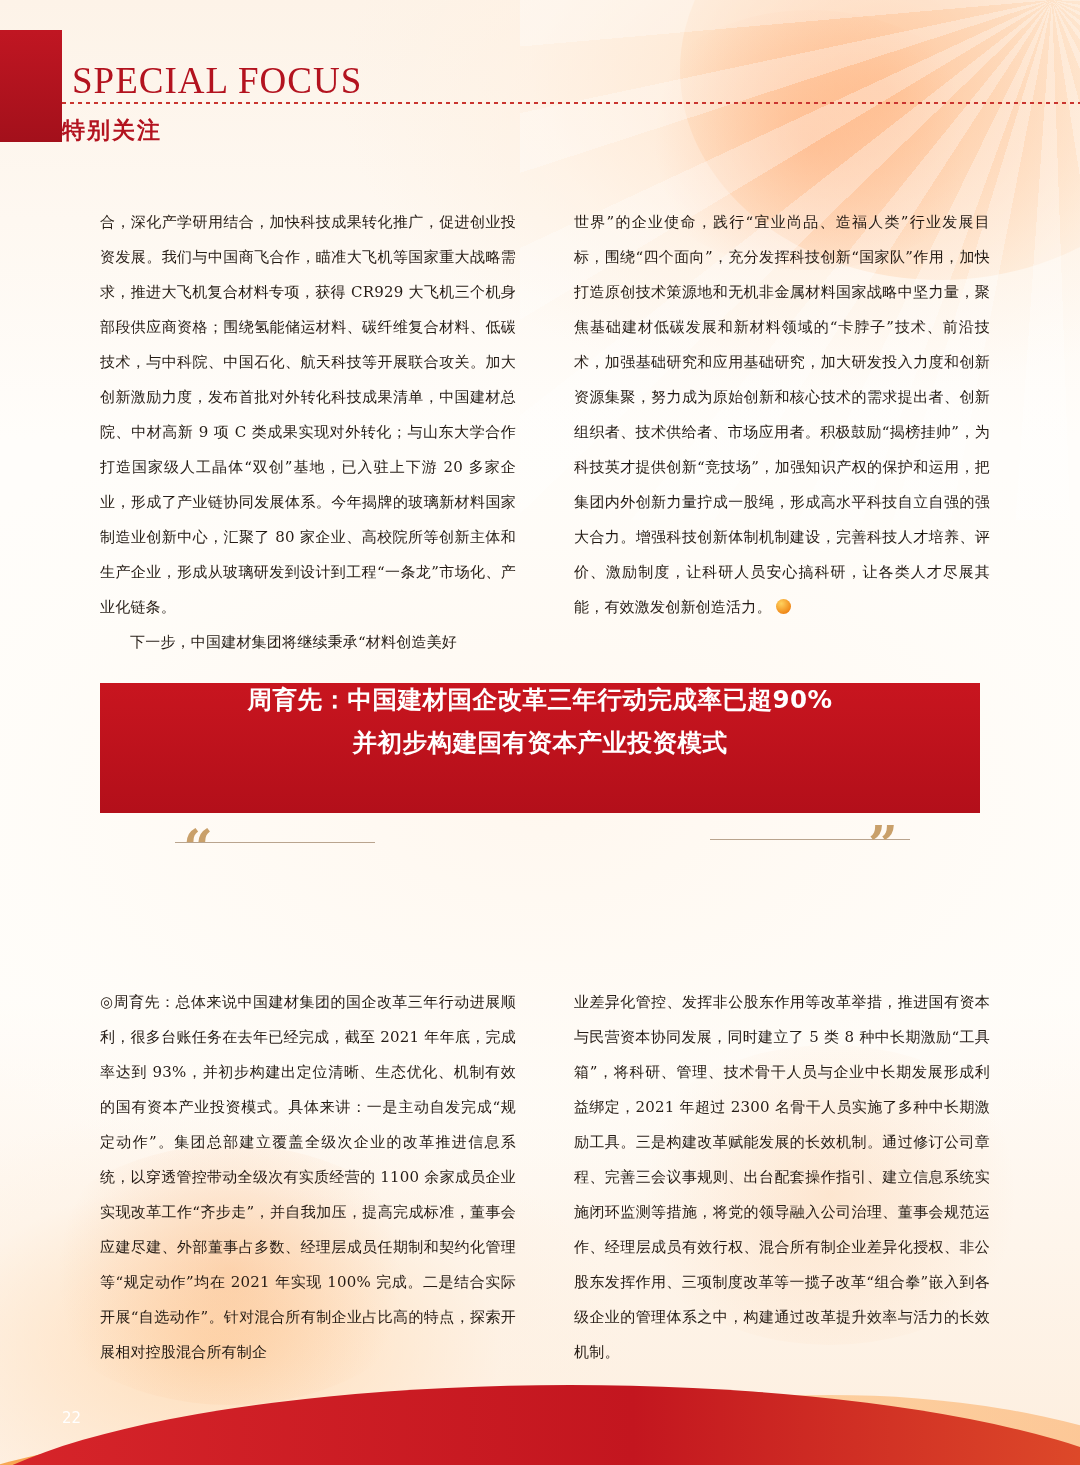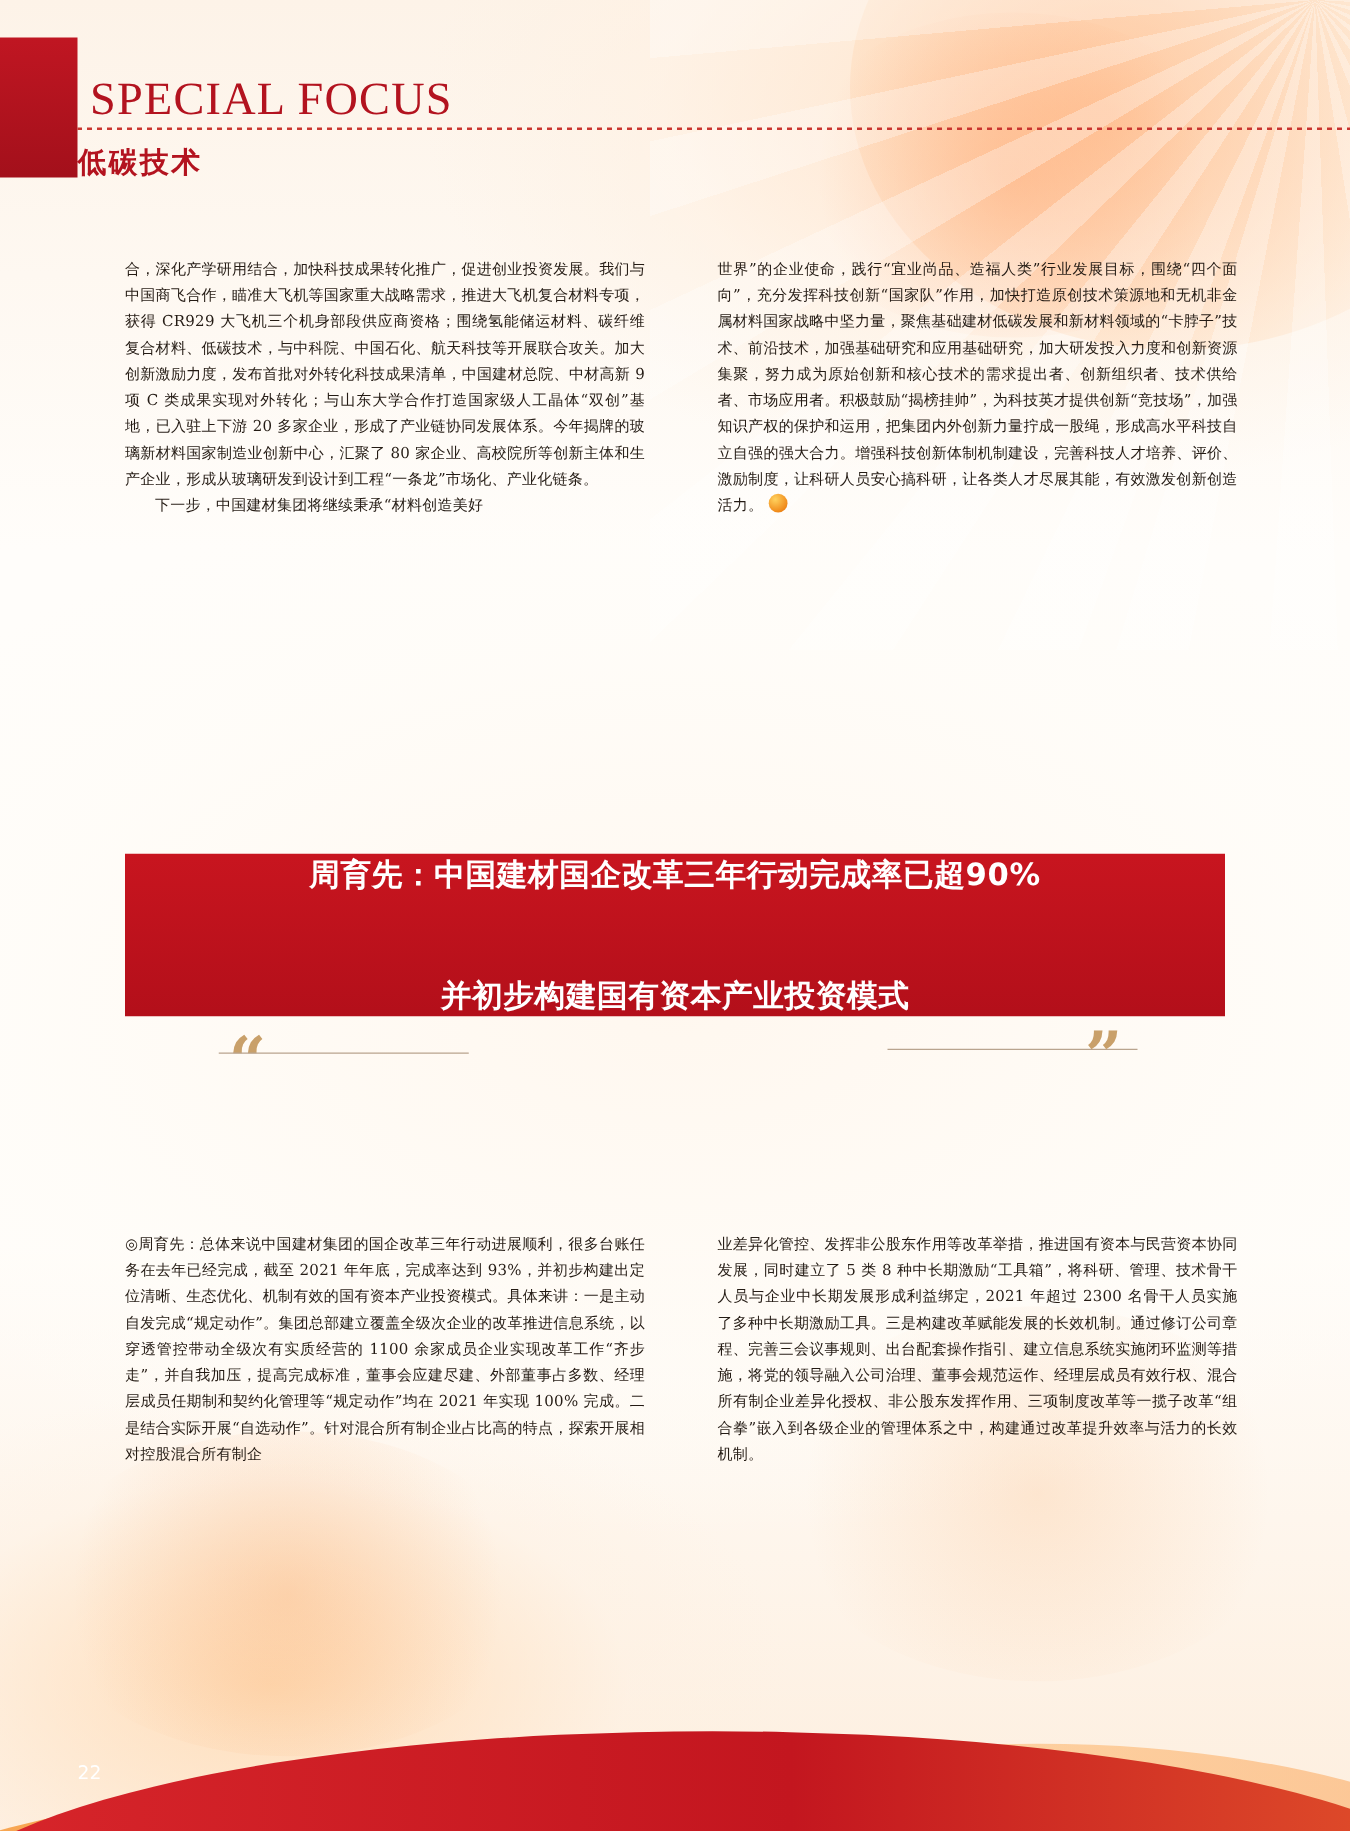--- a/index.html
+++ b/index.html
@@ -115,22 +115,22 @@
   .cols {
     display: flex;
     gap: 58px;
   }
   .col {
     width: 416px;
   }
   p.para {
     margin: 0 0 0 0;
     font-family: "DejaVu Serif", serif;
-    font-size: 12px;
-    line-height: 21px;
+    font-size: 15px;
+    line-height: 35px;
     color: #241b14;
     text-align: justify;
     text-justify: inter-ideograph;
     letter-spacing: 0.2px;
   }
   p.para.indent {
     text-indent: 2em;
   }
   .emoji-dot {
     display: inline-block;
@@ -145,21 +145,21 @@
   .banner {
     position: absolute;
     left: 100px;
     top: 683px;
     width: 880px;
     height: 130px;
     background: linear-gradient(180deg, #c8151f 0%, #b30f1a 100%);
     display: flex;
     flex-direction: column;
     align-items: center;
-    justify-content: space-between;
+    justify-content: flex-start;
     gap: 10px;
   }
   .banner-line {
     font-family: "DejaVu Sans", sans-serif;
     font-weight: bold;
     font-size: 24.5px;
     color: #ffffff;
     letter-spacing: 0.5px;
     white-space: nowrap;
   }
@@ -277,21 +277,21 @@
   <div class="bg-blob blob1"></div>
   <div class="bg-blob blob2"></div>
   <div class="bg-blob blob3"></div>
   <div class="bg-blob blob4"></div>
   <div class="watermark-ray"></div>
 
   <div class="header-band">
     <div class="header-red"></div>
     <div class="header-line"></div>
     <div class="header-en">SPECIAL FOCUS</div>
-    <div class="header-cn">低碳技术</div>
+    <div class="header-cn">特别关注</div>
   </div>
 
   <div class="body-wrap">
     <div class="cols">
       <div class="col">
         <p class="para">合，深化产学研用结合，加快科技成果转化推广，促进创业投资发展。我们与中国商飞合作，瞄准大飞机等国家重大战略需求，推进大飞机复合材料专项，获得 CR929 大飞机三个机身部段供应商资格；围绕氢能储运材料、碳纤维复合材料、低碳技术，与中科院、中国石化、航天科技等开展联合攻关。加大创新激励力度，发布首批对外转化科技成果清单，中国建材总院、中材高新 9 项 C 类成果实现对外转化；与山东大学合作打造国家级人工晶体“双创”基地，已入驻上下游 20 多家企业，形成了产业链协同发展体系。今年揭牌的玻璃新材料国家制造业创新中心，汇聚了 80 家企业、高校院所等创新主体和生产企业，形成从玻璃研发到设计到工程“一条龙”市场化、产业化链条。</p>
         <p class="para indent">下一步，中国建材集团将继续秉承“材料创造美好</p>
       </div>
       <div class="col">
         <p class="para"><span>世界”的企业使命，践行“宜业尚品、造福人类”行业发展目标，围绕“四个面向”，充分发挥科技创新“国家队”作用，加快打造原创技术策源地和无机非金属材料国家战略中坚力量，聚焦基础建材低碳发展和新材料领域的“卡脖子”技术、前沿技术，加强基础研究和应用基础研究，加大研发投入力度和创新资源集聚，努力成为原始创新和核心技术的需求提出者、创新组织者、技术供给者、市场应用者。积极鼓励“揭榜挂帅”，为科技英才提供创新“竞技场”，加强知识产权的保护和运用，把集团内外创新力量拧成一股绳，形成高水平科技自立自强的强大合力。增强科技创新体制机制建设，完善科技人才培养、评价、激励制度，让科研人员安心搞科研，让各类人才尽展其能，有效激发创新创造活力。</span><span class="emoji-dot"></span></p>

